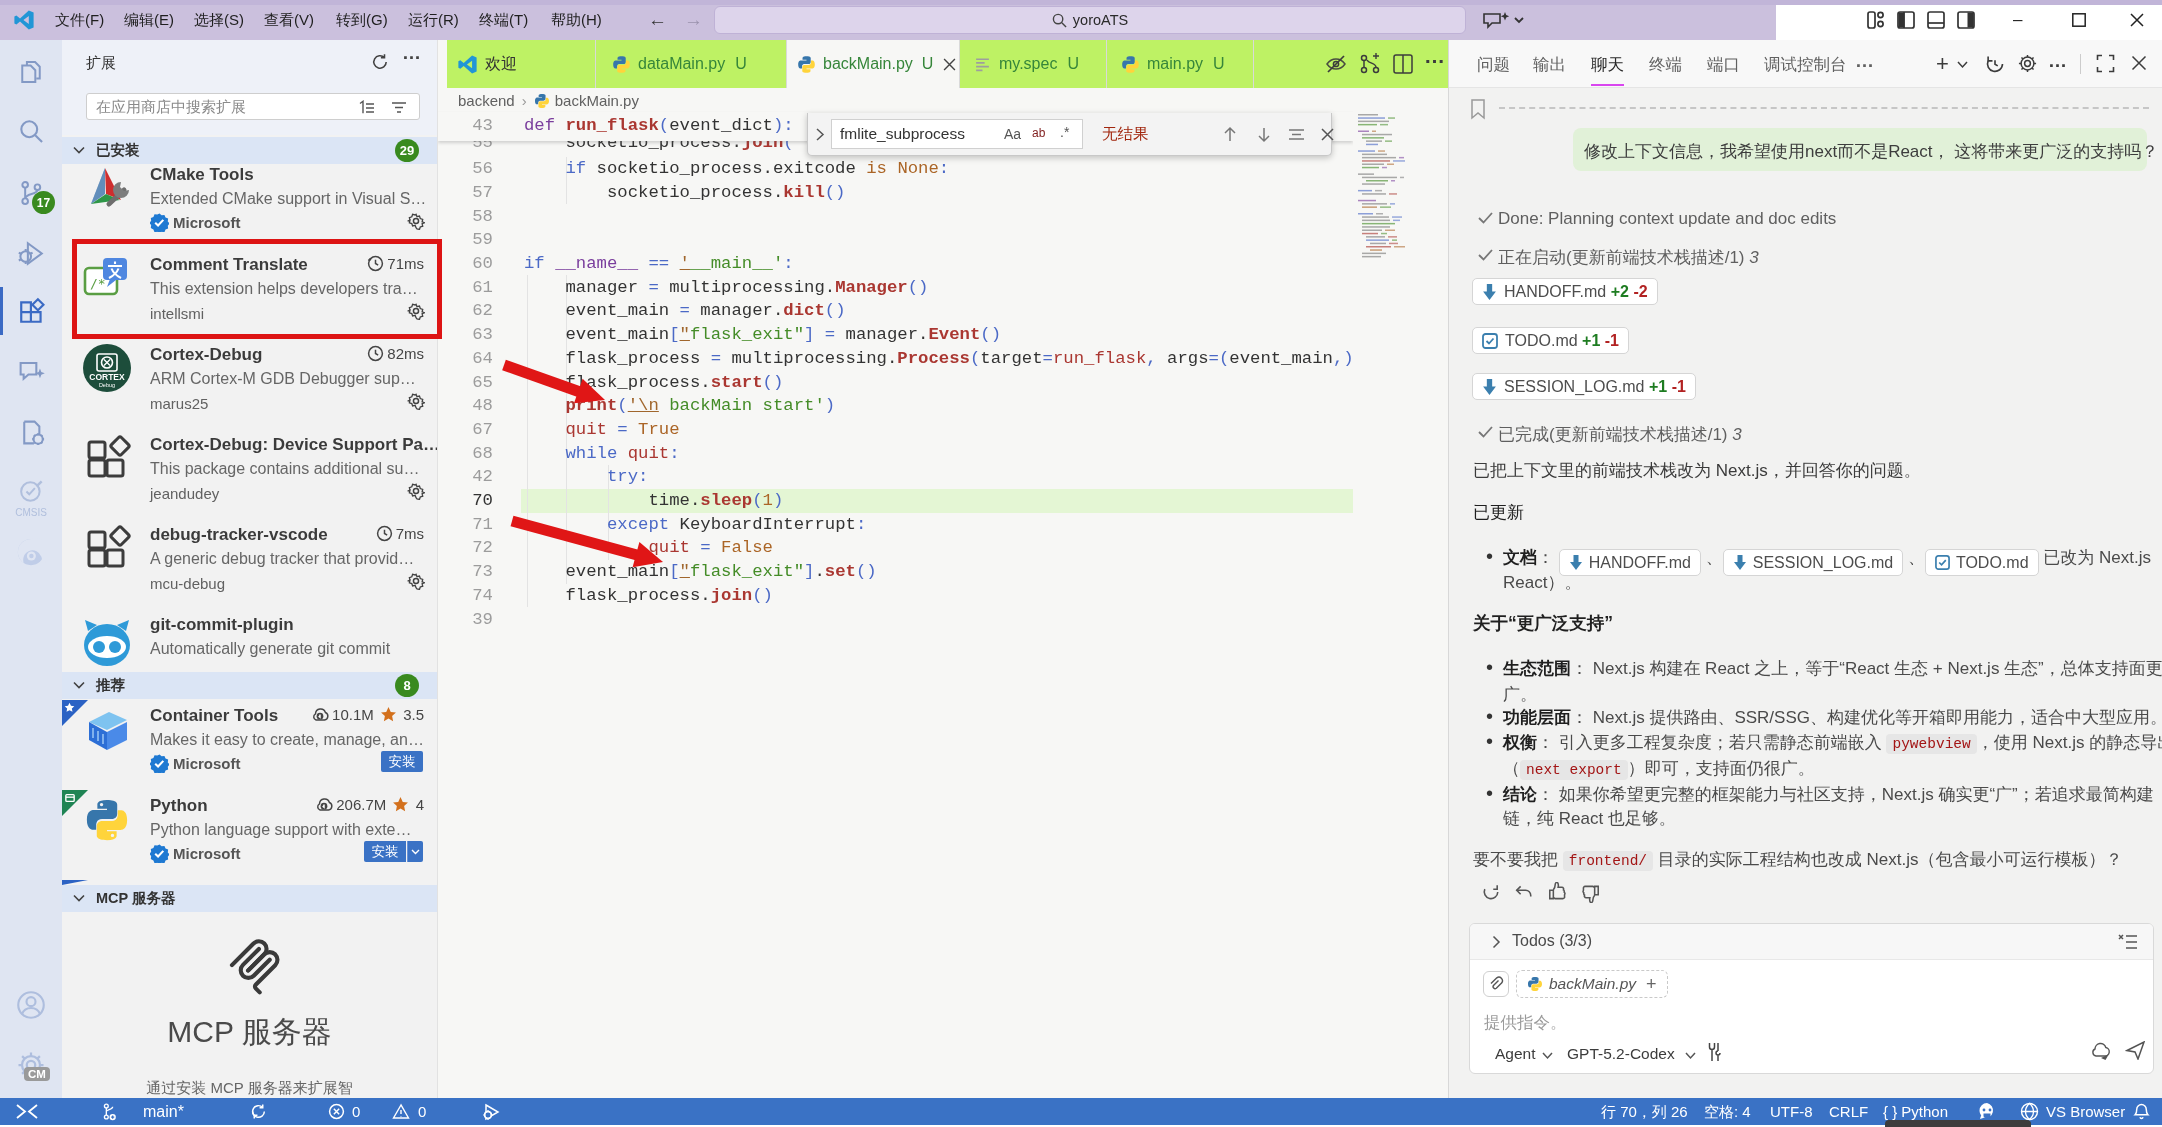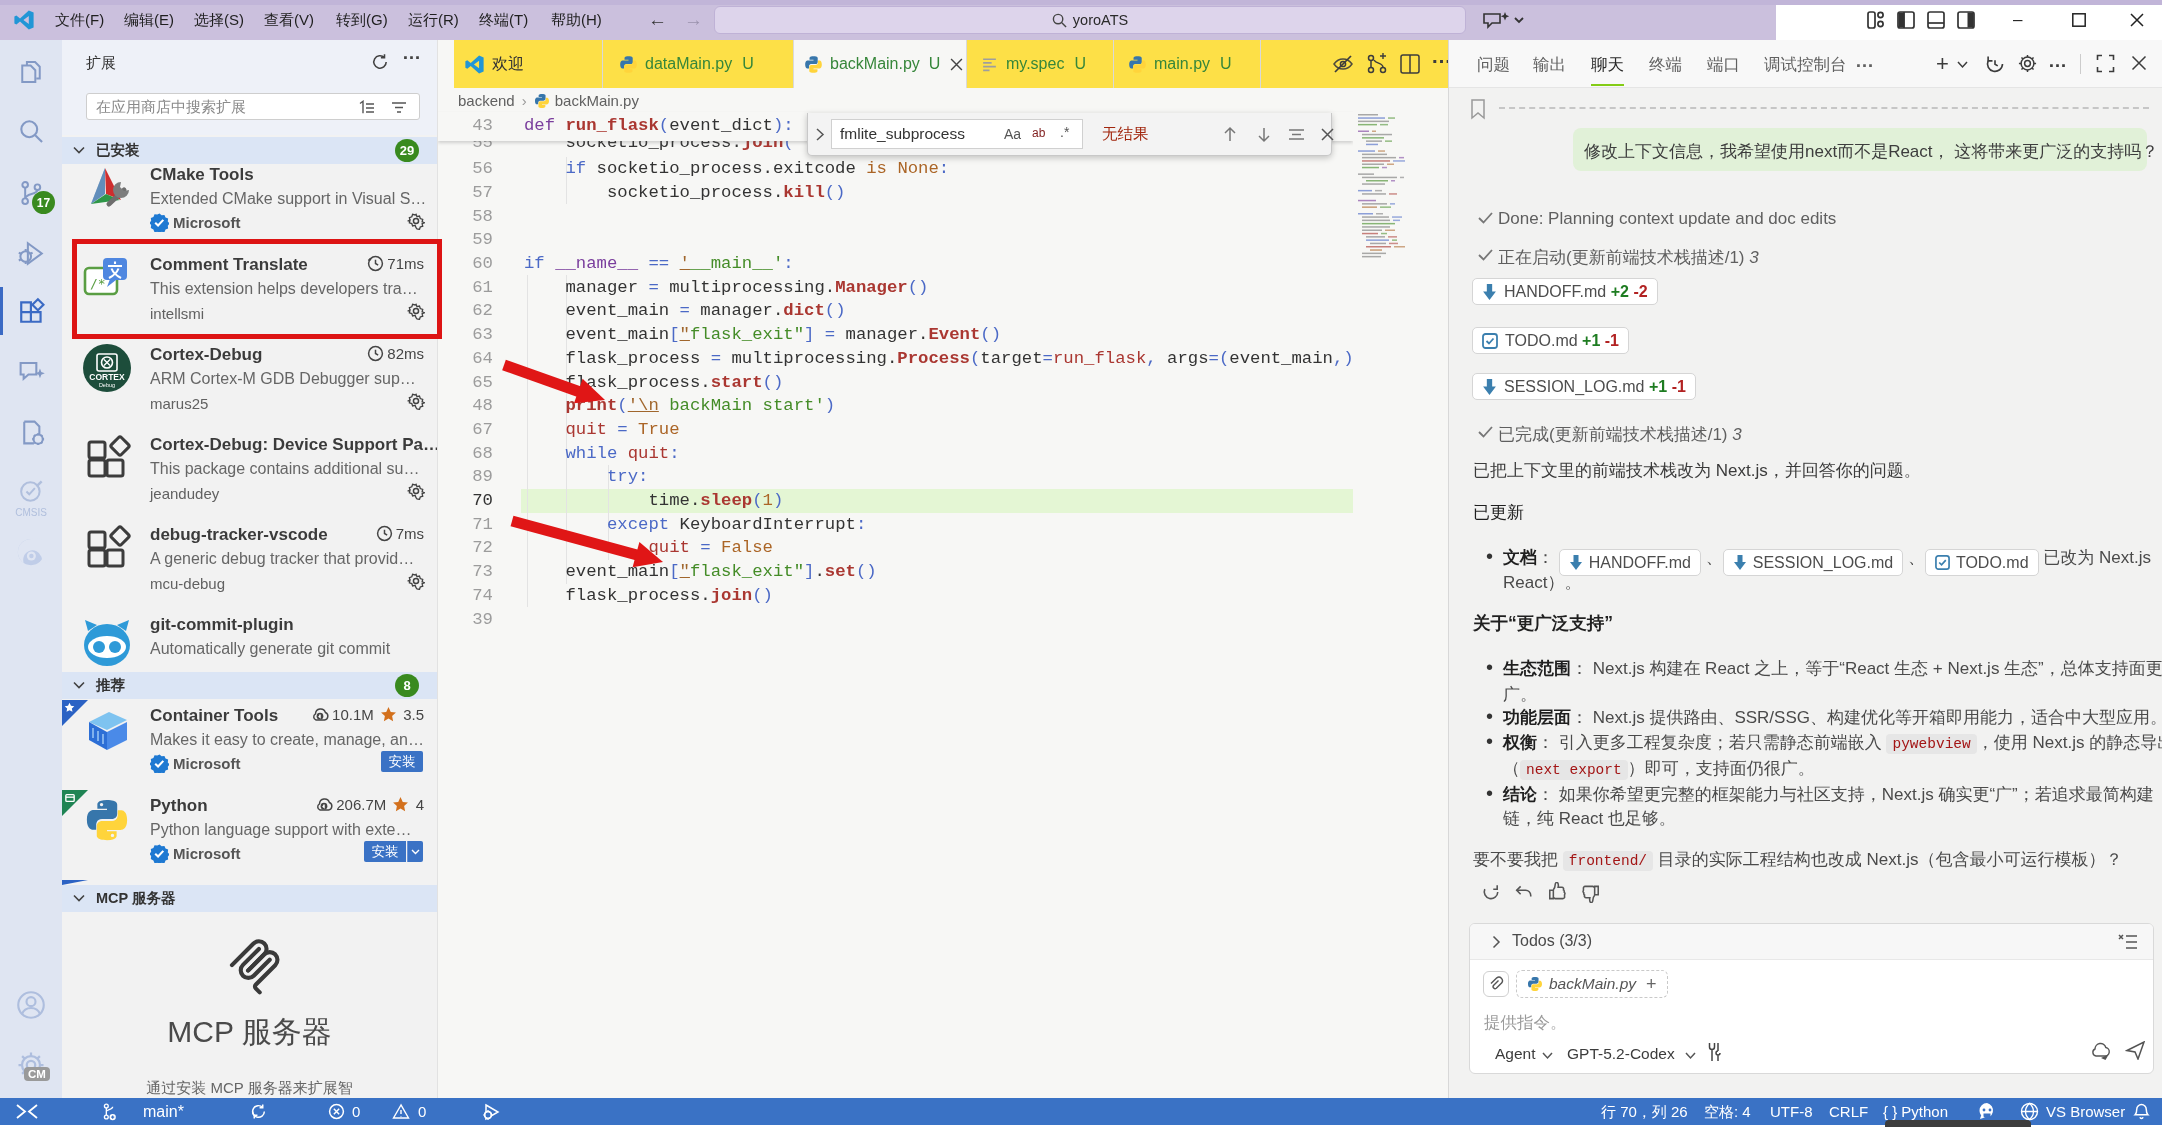--- a/index.html
+++ b/index.html
@@ -19,21 +19,21 @@
 .sechdr{position:absolute;left:0;width:375px;height:27px;background:#dbe5f5;font-size:14.5px;font-weight:700;color:#333;line-height:27px}
 .extitem{position:absolute;left:0;width:375px;height:90px;font-size:16px;color:#616161}
 .extitem .tt{position:absolute;left:88px;top:6px;font-size:17px;font-weight:700;color:#3b3b3b;white-space:nowrap}
 .extitem .ds{position:absolute;left:88px;top:31px;width:275px;white-space:nowrap;overflow:hidden;font-size:16px;color:#666}
 .extitem .pb{position:absolute;left:88px;top:56px;font-size:15px;font-weight:700;color:#555}
 .extitem .ms{position:absolute;left:88px;top:54px;font-size:15px;font-weight:700;color:#555}
 .gear{position:absolute;right:14px;font-size:17px;color:#424242}
 .mtime{position:absolute;right:13px;top:6px;font-size:15px;color:#454545}
 
 #editor{position:absolute;left:437px;top:40px;width:1011px;height:1058px;background:#f7f7f5;border-left:1px solid #e2e2e2}
-#tabbar{position:absolute;left:16px;top:0;width:1011px;height:48px;background:#fde047}
+#tabbar{position:absolute;left:9px;top:0;width:1011px;height:48px;background:#bef264}
 .tab{position:absolute;top:0;height:48px;border-right:1px solid #d9d9d9;font-size:16px;display:flex;align-items:center;color:#36863a}
 #breadcrumb{position:absolute;left:0;top:48px;width:1011px;height:26px;background:#f7f7f5;font-size:15px;color:#616161;line-height:26px}
 #codearea{position:absolute;left:0;top:0;width:915px;height:1058px;overflow:hidden;background:transparent}
 .cl{position:absolute;left:0;height:23.7px;white-space:pre;font-family:"Liberation Mono",monospace;font-size:17.3px;line-height:23.7px;color:#333}
 .ln{position:absolute;width:55px;text-align:right;font-family:"Liberation Mono",monospace;font-size:17.3px;line-height:23.7px;color:#9c9c9c}
 .k{color:#4B69C6}.st{color:#7A3E9D}.fn{color:#AA3731;font-weight:700}.mar{color:#AA3731}
 .str{color:#448C27}.num{color:#AB6526}.pu{color:#4B69C6}
 .esc{color:#A0662C;text-decoration:underline}
 
 #chat{position:absolute;left:1448px;top:40px;width:714px;height:1058px;background:#f2f2f1;border-left:1px solid #d8d8d8}
@@ -491,21 +491,21 @@
   <div class="ln" style="top:306.8px">64</div>
       <pre class="cl" style="left:86px;top:306.8px">    flask_process <span class="pu">=</span> multiprocessing.<span class="fn">Process</span><span class="pu">(</span>target<span class="pu">=</span><span class="mar">run_flask</span><span class="pu">,</span> args<span class="pu">=(</span>event_main<span class="pu">,))</span></pre>
   <div class="ln" style="top:330.5px">65</div>
       <pre class="cl" style="left:86px;top:330.5px">    flask_process.<span class="fn">start</span><span class="pu">()</span></pre>
   <div class="ln" style="top:354.2px">48</div>
       <pre class="cl" style="left:86px;top:354.2px">    <span class="fn">print</span><span class="pu">(</span><span class="esc">'\n</span><span class="str"> backMain start'</span><span class="pu">)</span></pre>
   <div class="ln" style="top:377.9px">67</div>
       <pre class="cl" style="left:86px;top:377.9px">    <span class="mar">quit</span> <span class="pu">=</span> <span class="num">True</span></pre>
   <div class="ln" style="top:401.6px">68</div>
       <pre class="cl" style="left:86px;top:401.6px">    <span class="k">while</span> <span class="mar">quit</span><span class="pu">:</span></pre>
-  <div class="ln" style="top:425.3px">89</div>
+  <div class="ln" style="top:425.3px">42</div>
       <pre class="cl" style="left:86px;top:425.3px">        <span class="k">try</span><span class="pu">:</span></pre>
   <div class="ln" style="top:449px;color:#333">70</div>
       <pre class="cl" style="left:86px;top:449px">            time.<span class="fn">sleep</span><span class="pu">(</span><span class="num">1</span><span class="pu">)</span></pre>
   <div class="ln" style="top:472.7px">71</div>
       <pre class="cl" style="left:86px;top:472.7px">        <span class="k">except</span> KeyboardInterrupt<span class="pu">:</span></pre>
   <div class="ln" style="top:496.4px">72</div>
       <pre class="cl" style="left:86px;top:496.4px">            <span class="mar">quit</span> <span class="pu">=</span> <span class="num">False</span></pre>
   <div class="ln" style="top:520.1px">73</div>
       <pre class="cl" style="left:86px;top:520.1px">    event_main<span class="pu">[</span><span class="esc">"</span><span class="str">flask_exit"</span><span class="pu">]</span>.<span class="fn">set</span><span class="pu">()</span></pre>
   <div class="ln" style="top:543.8px">74</div>
@@ -602,21 +602,21 @@
       </svg>
    <svg class="abs" style="left:512px;top:14px" width="15" height="15" viewBox="0 0 15 15" fill="none" stroke="#555" stroke-width="1.5">
         <path d="M2 2l11 11M13 2L2 13"></path>
       </svg>
   </div>
 </div>
 <div id="chat">
  <div id="chathdr">
   <div class="ptab" style="left:28px">问题</div>
   <div class="ptab" style="left:84px">输出</div>
-  <div class="ptab" style="left:142px;color:#2a2a2a;border-bottom:2px solid #84cc16;height:46px">聊天</div>
+  <div class="ptab" style="left:142px;color:#2a2a2a;border-bottom:2px solid #d946ef;height:46px">聊天</div>
   <div class="ptab" style="left:200px">终端</div>
   <div class="ptab" style="left:258px">端口</div>
   <div class="ptab" style="left:315px">调试控制台</div>
   <div class="ptab" style="left:406px;font-size:19px;font-weight:700;line-height:42px">…</div>
   <div class="ptab" style="left:487px;font-size:22px;color:#3c3c3c">+</div>
   <svg class="abs" style="left:508px;top:21px" width="11" height="8" viewBox="0 0 11 8" fill="none" stroke="#3c3c3c" stroke-width="1.5">
         <path d="M1 1l4.5 5L10 1"></path>
       </svg>
   <svg class="abs" style="left:536px;top:14px" width="20" height="20" viewBox="0 0 16 16" fill="none" stroke="#3c3c3c" stroke-width="1.3">
         <path d="M14 8A6 6 0 112.5 5.5"></path>

